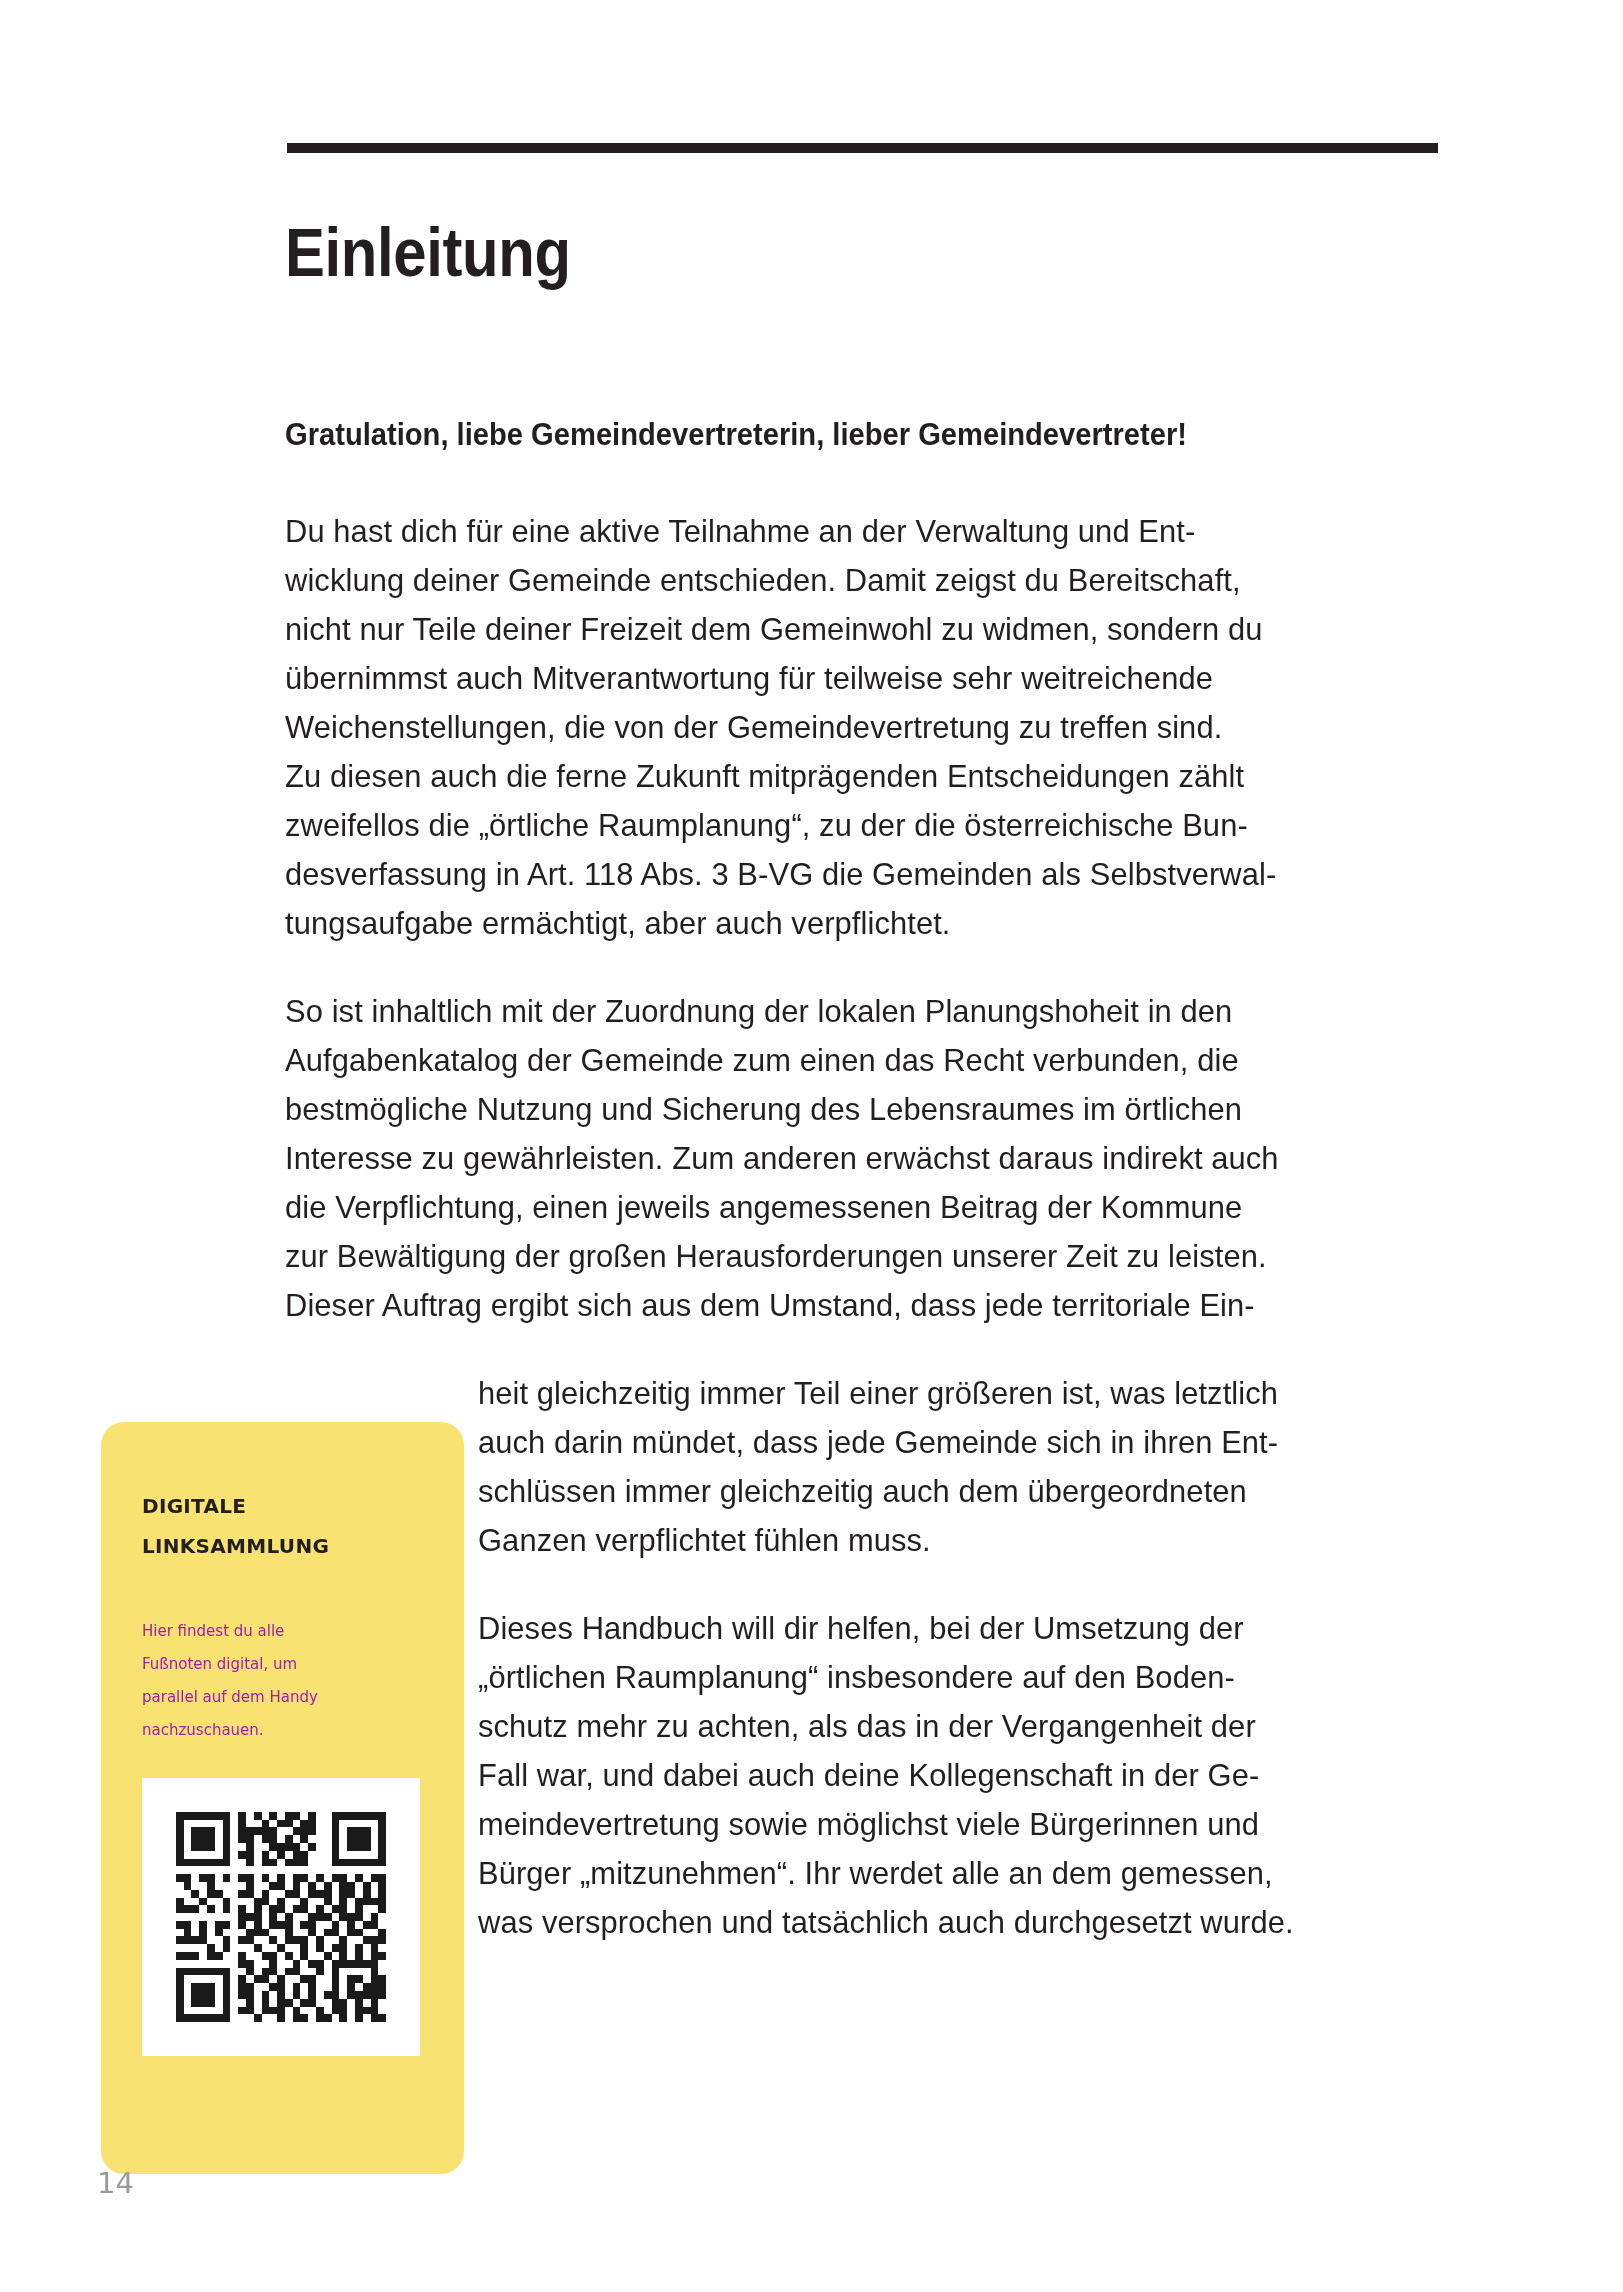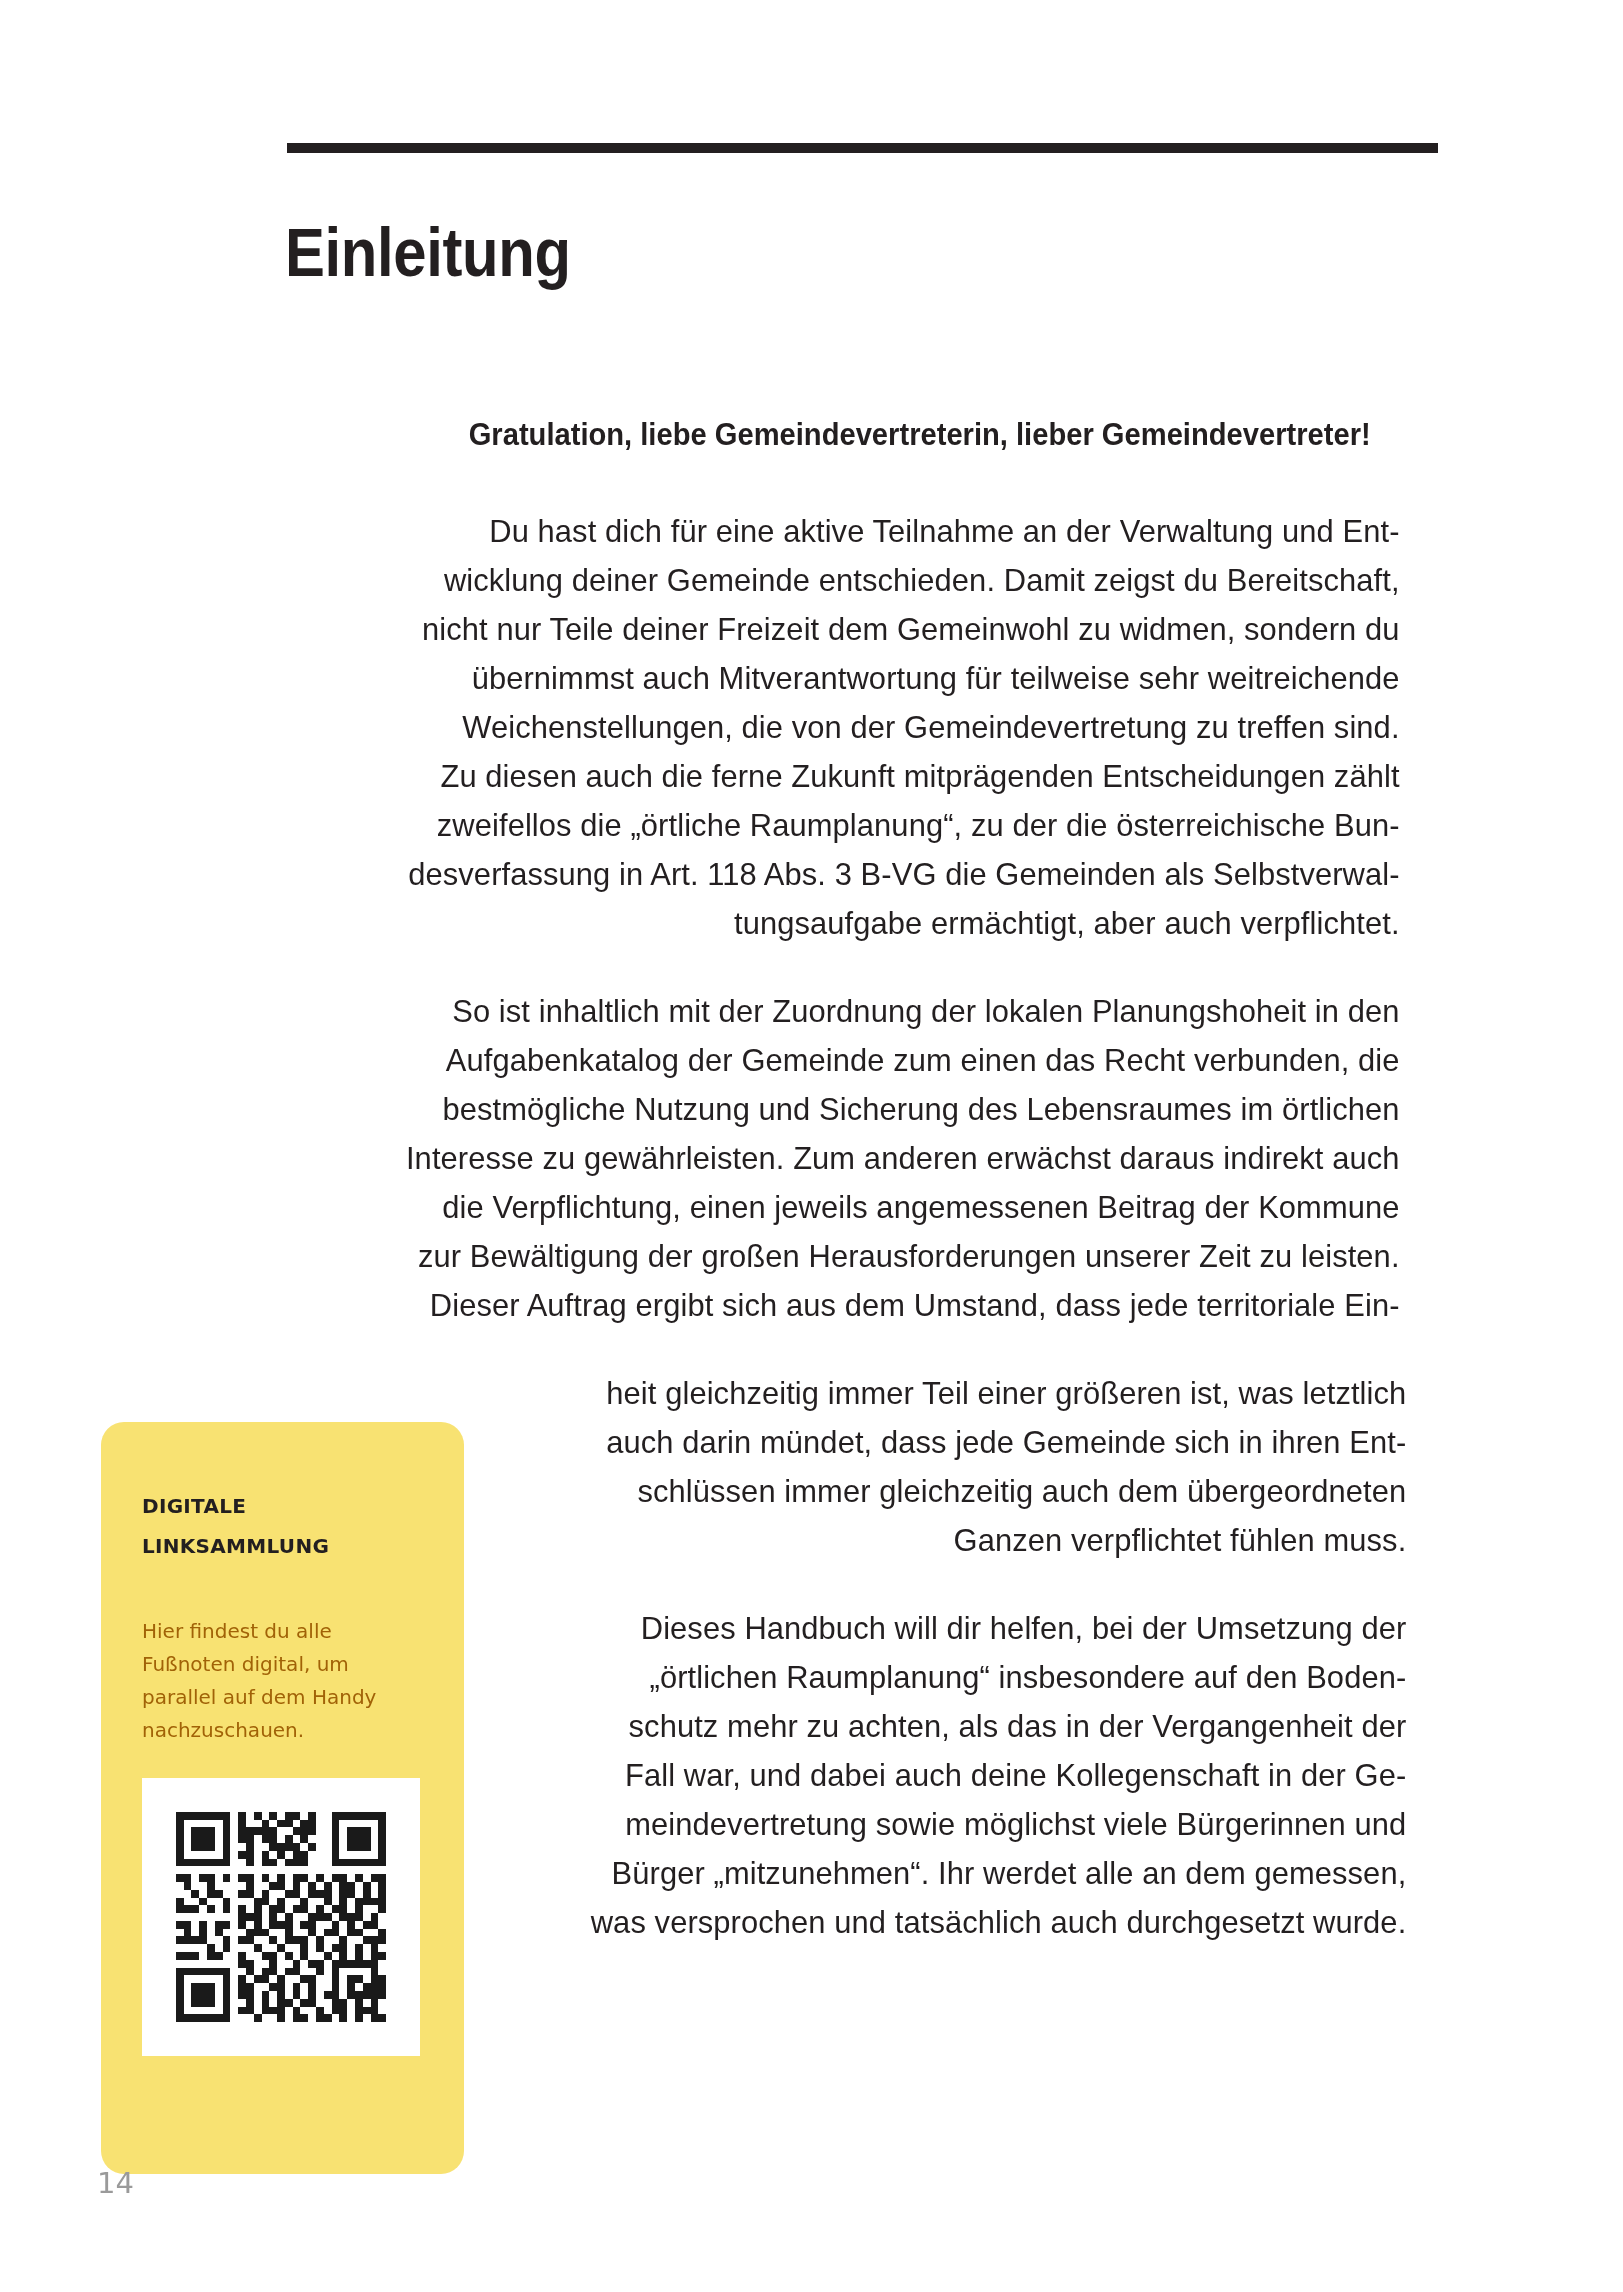--- a/index.html
+++ b/index.html
@@ -48,21 +48,20 @@
     transform-origin: left top;
     white-space: nowrap;
   }
 
   
   .body-col {
     position: absolute;
     left: 285px;
     top: 414px;
     width: 1155px;
-    text-align: right;
   }
 
   .greeting {
     font-family: "Liberation Sans Narrow", "Liberation Sans", sans-serif;
     font-weight: 700;
     font-size: 31px;
     line-height: 41px;
     color: #231f20;
     transform: scaleX(0.94);
     transform-origin: left top;
@@ -116,23 +115,23 @@
     color: #231f20;
     white-space: pre-line;
   }
   .info-card-text {
     position: absolute;
     left: 41px;
     top: 193px;
     width: 304px;
     font-family: "DejaVu Sans", sans-serif;
     font-weight: 400;
-    font-size: 20px;
+    font-size: 15px;
     line-height: 33px;
-    color: #a16207;
+    color: #a21caf;
     white-space: pre-line;
   }
   .qr-wrap {
     position: absolute;
     left: 41px;
     top: 356px;
     width: 278px;
     height: 278px;
     background: #ffffff;
     display: flex;

